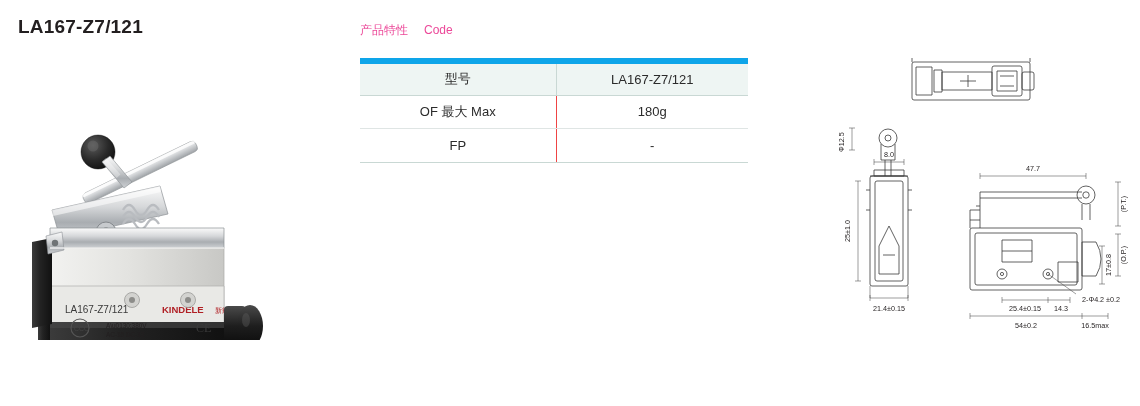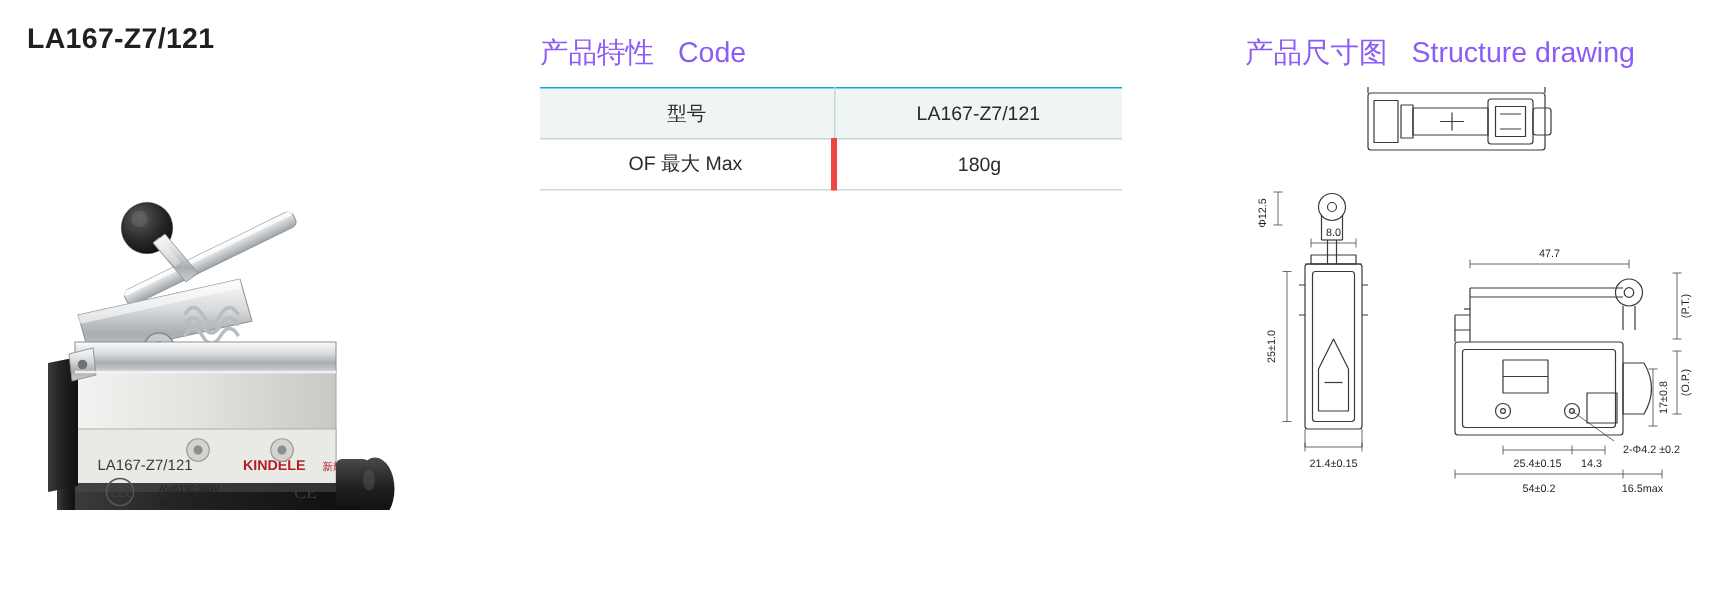--- a/index.html
+++ b/index.html
@@ -41,22 +41,22 @@
 
   
   .mid-col {
     position: absolute;
     left: 360px; top: 0;
     width: 400px; height: 406px;
   }
   .section-head {
     position: absolute;
     top: 22px; left: 0;
-    font-size: 19px;
-    color: #8b5cf6;
+    font-size: 12px;
+    color: #ec4899;
     white-space: nowrap;
   }
   .section-head .cn { font-weight: normal; }
   .section-head .en { margin-left: 16px; }
 
   table.code-table {
     position: absolute;
     top: 58px; left: 0;
     width: 388px;
     border-collapse: collapse;
@@ -68,28 +68,28 @@
     height: 33.5px;
     text-align: center;
     vertical-align: middle;
     padding: 0 4px;
     font-weight: normal;
     color: #2b2b2b;
   }
   table.code-table thead th {
     background: #eef5f3;
     border-bottom: 1px solid #c9d8d4;
-    border-top: 1px solid #0ea5e9;
+    border-top: 6px solid #0ea5e9;
     height: 34px;
     font-size: 13px;
   }
   table.code-table thead th:first-child { border-right: 1px solid #c9d8d4; }
   table.code-table tbody td:first-child {
     width: 196px;
-    border-right: 4px solid #ef4444;
+    border-right: 1px solid #ef4444;
   }
   table.code-table tbody tr:last-child td { border-bottom: 1px solid #c9d8d4; }
 
   
   .right-col {
     position: absolute;
     left: 830px; top: 0;
     width: 310px; height: 406px;
   }
   .drawing-wrap {
@@ -233,28 +233,29 @@
         <tr>
           <th>型号</th>
           <th>LA167-Z7/121</th>
         </tr>
       </thead>
       <tbody>
         <tr>
           <td>OF 最大 Max</td>
           <td>180g</td>
         </tr>
+        <tr>
+          <td>FP</td>
+          <td>-</td>
+        </tr>
       </tbody>
     </table>
   </div>
 
   <div class="right-col">
-    <div class="section-head">
-      <span class="cn">产品尺寸图</span><span class="en">Structure drawing</span>
-    </div>
 
     <div class="drawing-wrap">
       <svg width="300" height="300" viewBox="0 0 300 300">
         <g stroke="#3a3a3a" fill="none" stroke-width="0.8" stroke-linejoin="round">
 
           <g>
             <rect x="82" y="12" width="118" height="38" rx="2"></rect>
             <rect x="86" y="17" width="16" height="28"></rect>
             <rect x="104" y="20" width="8" height="22"></rect>
             <path d="M 112 22 L 162 22 L 162 40 L 112 40 Z"></path>

